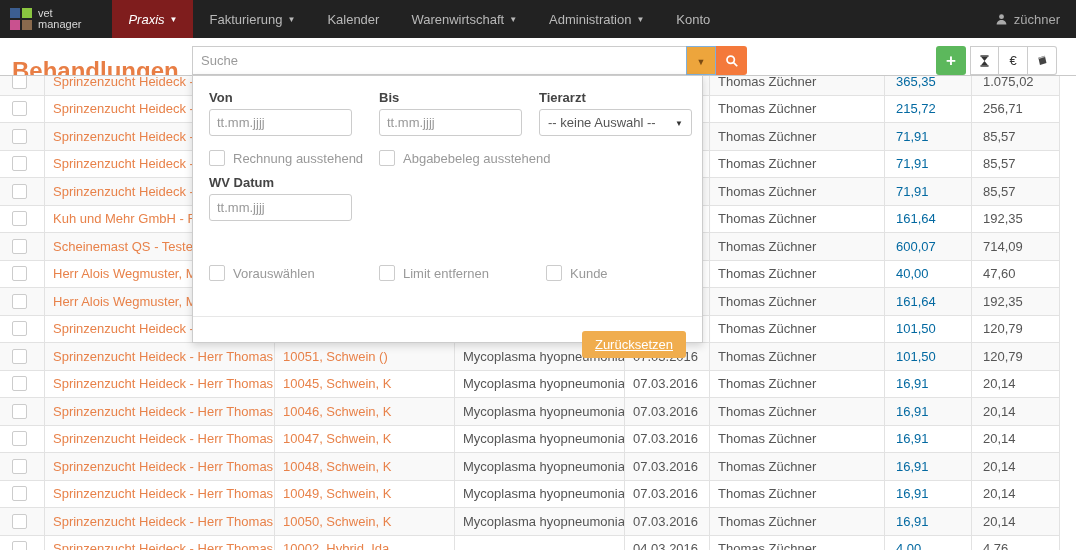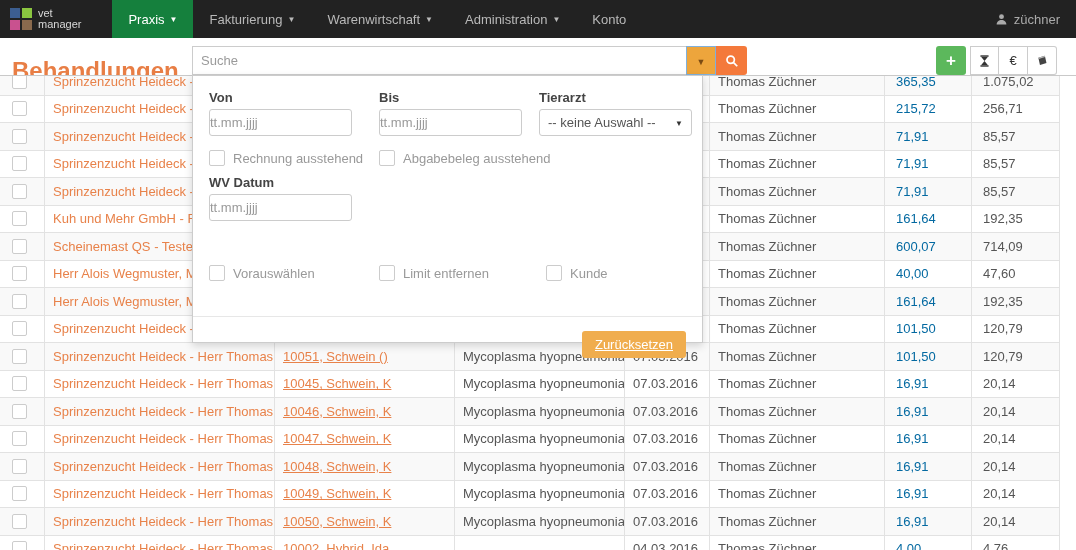--- a/index.html
+++ b/index.html
@@ -7,21 +7,21 @@
               font-family:"Liberation Sans", sans-serif; }
 
   
   .navbar { height:38px; background:#222222; display:flex; align-items:stretch; color:#b9b9b9; }
   .brand { display:flex; align-items:center; gap:6px; padding:0 31px 0 10px; }
   .brand-squares { display:grid; grid-template-columns:10px 10px; grid-template-rows:10px 10px; gap:2px; }
   .sq1{background:#3c5e90;} .sq2{background:#8bc540;} .sq3{background:#c9518f;} .sq4{background:#8a6a4d;}
   .brand-text { font-size:11px; line-height:11px; color:#d8d8d8; }
   .nav-items { display:flex; align-items:stretch; list-style:none; }
   .nav-item { display:flex; align-items:center; gap:5px; padding:0 16px; font-size:13px; cursor:pointer; }
-  .nav-item.active { background:#15803d; color:#fff; }
+  .nav-item.active { background:#7f1d1d; color:#fff;font-style:italic; }
   .caret { font-size:8px; line-height:8px; position:relative; top:1px; }
   .nav-right { margin-left:auto; display:flex; align-items:center; gap:6px; padding-right:16px; font-size:13px; color:#aaa; }
 
   
   .toolbar { position:relative; height:37px; }
   .page-title { position:absolute; left:12px; top:19px; font-size:24px; color:#e87e45; }
   .search-group { position:absolute; left:192px; top:8px; display:flex; }
   .search-input { width:494px; height:29px; border:1px solid #ccc; border-right:none; padding:0 8px; font-size:13px; color:#333; outline:none; }
   .search-input::placeholder { color:#9a9a9a; }
   .btn { display:flex; align-items:center; justify-content:center; cursor:pointer; border:1px solid transparent; }
@@ -37,33 +37,33 @@
   .euro-glyph { font-size:13px; color:#333; }
 
   
   .table-wrap { position:absolute; left:0; top:75px; width:1076px; height:475px; overflow:hidden; border-top:1px solid #c9c9c9; }
   .tbl { margin-top:-8px; width:1060px; }
   .trow { display:flex; height:27.5px; align-items:center; border-bottom:1px solid #e2e2e2; font-size:13px; }
   .trow:nth-child(odd) { background:#f9f9f9; }
   .cell { height:100%; display:flex; align-items:center; padding:0 8px; border-right:1px solid #e2e2e2; overflow:hidden; white-space:nowrap; }
   .c-check { width:45px; padding-left:12px; }
   .c-customer { width:230px; color:#e8824a; cursor:pointer; }
-  .c-animal { width:180px; color:#e8824a; cursor:pointer;text-decoration:underline; }
+  .c-animal { width:180px; color:#e8824a; cursor:pointer; }
   .c-diag { width:170px; color:#555; }
   .c-date { width:85px; color:#555; }
   .c-vet { width:175px; color:#555; }
   .c-amt1 { width:87px; color:#0369a1; padding-left:11px; }
   .c-amt2 { width:88px; color:#555; padding-left:11px; }
   .cb { width:15px; height:15px; background:#fff; border:1px solid #ccc; border-radius:2px; display:inline-block; cursor:pointer; flex:none; }
 
   
   .panel { position:absolute; left:192px; top:75px; width:511px; height:268px; background:#fff;
            border:1px solid #ccc; box-shadow:0 3px 8px rgba(0,0,0,0.15); z-index:20; font-size:13px; }
   .p-label { position:absolute; font-weight:bold; color:#444; }
-  .p-input { position:absolute; height:27px; border:1px solid #ccc; border-radius:3px; padding:0 0; font-size:13px; color:#333; outline:none; width:143px; }
+  .p-input { position:absolute; height:27px; border:1px solid #ccc; border-radius:3px; padding:0 7px; font-size:13px; color:#333; outline:none; width:143px; }
   .p-input::placeholder { color:#999; }
   .p-select { position:absolute; height:27px; width:153px; border:1px solid #ccc; border-radius:3px; background:#fff;
               display:flex; align-items:center; justify-content:space-between; padding:0 8px; color:#555; cursor:pointer; }
   .p-select .caret { font-size:8px; color:#333; }
   .p-check { position:absolute; display:flex; align-items:center; gap:8px; color:#999; cursor:default; }
   .p-cb { width:16px; height:16px; border:1px solid #ccc; border-radius:2px; background:#fff; display:inline-block; cursor:pointer; flex:none; }
   .p-divider { position:absolute; left:0; right:0; top:240px; border-top:1px solid #e7e7e7; }
   .btn-reset { position:absolute; right:16px; top:255px; background:#f0ad4e; color:#fff; border:none; border-radius:3px;
                padding:6px 13px; font-size:13px; cursor:pointer; font-family:inherit;text-decoration:underline; }
 
@@ -86,20 +86,23 @@
     </span>
   </div>
   <ul class="nav-items">
     <li class="nav-item active">
       <span>Praxis</span>
       <span class="caret">▼</span>
     </li>
     <li class="nav-item">
       <span>Fakturierung</span>
       <span class="caret">▼</span>
+    </li>
+    <li class="nav-item">
+      <span>Kalender</span>
     </li>
     <li class="nav-item">
       <span>Warenwirtschaft</span>
       <span class="caret">▼</span>
     </li>
     <li class="nav-item">
       <span>Administration</span>
       <span class="caret">▼</span>
     </li>
     <li class="nav-item">

